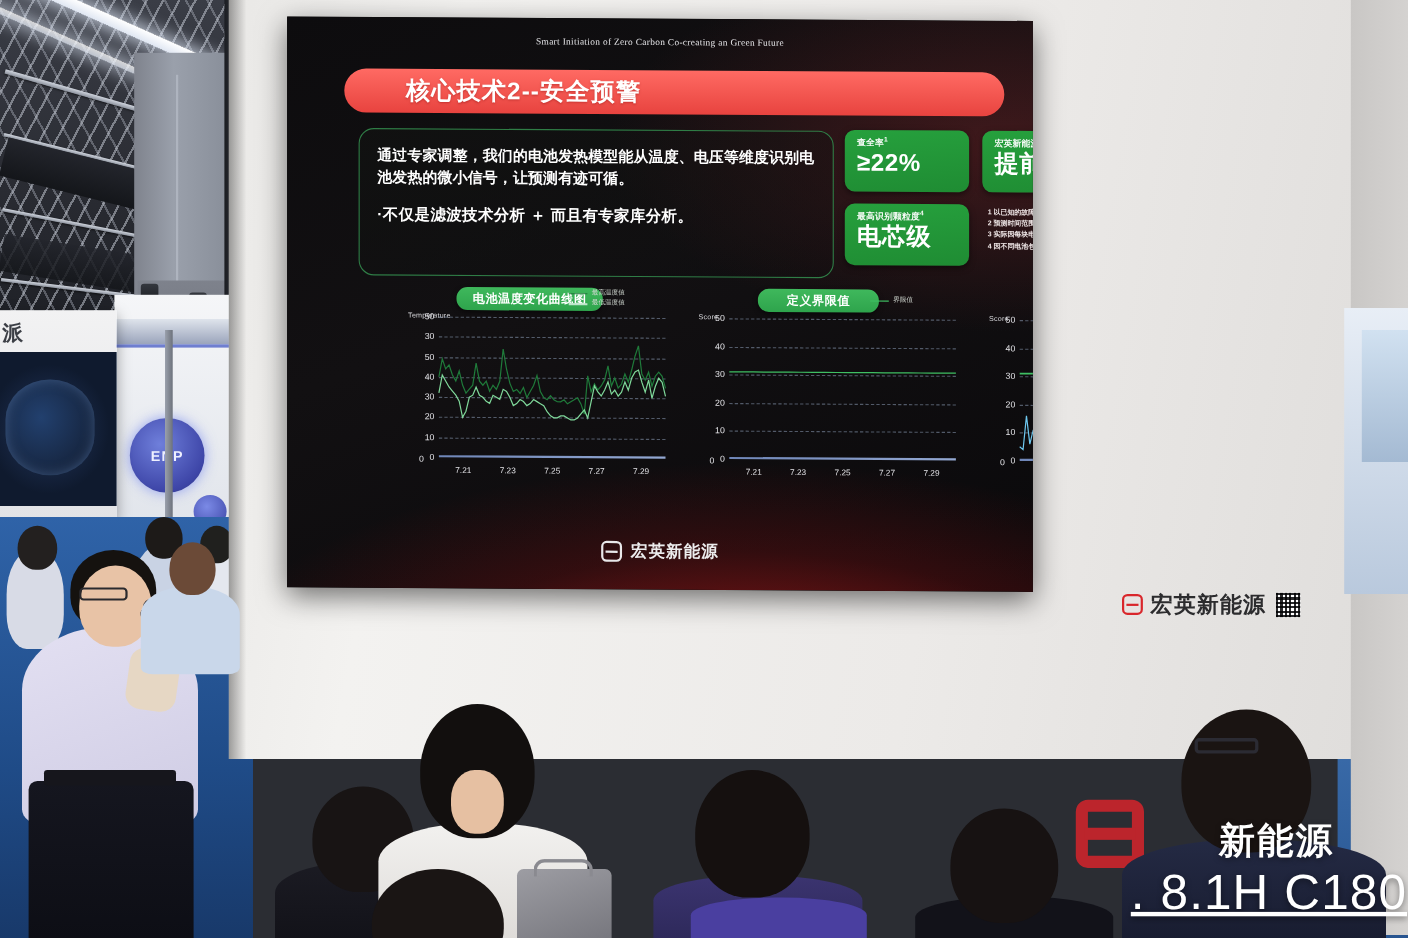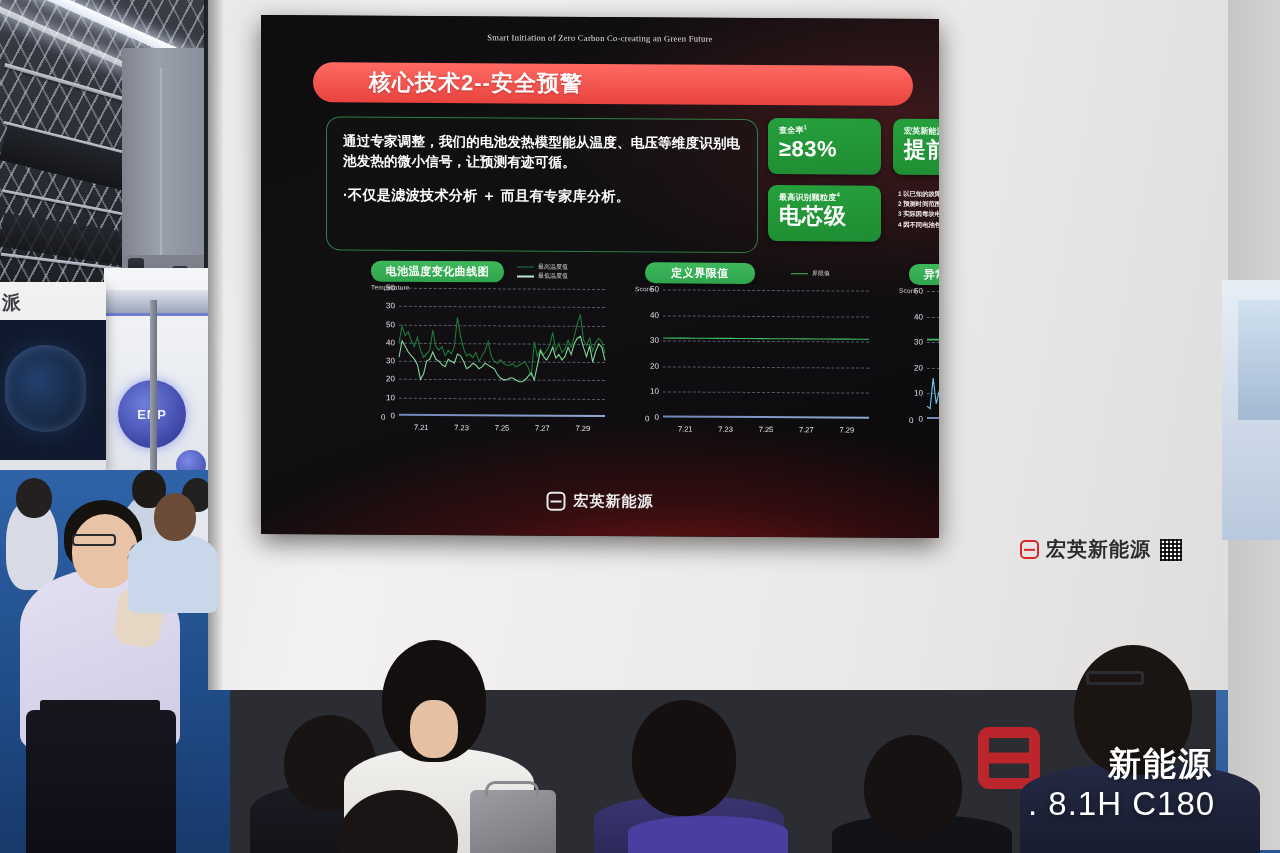--- a/index.html
+++ b/index.html
@@ -196,20 +196,21 @@
   }
   .footnotes div{ white-space:nowrap; }
 
   
   .chart-head{
     position:absolute; height:21px; border-radius:10px;
     background:linear-gradient(180deg,#3fb85c,#2ea44c);
     display:flex; align-items:center; justify-content:center;
     color:#fff; font-size:11px; font-weight:700; letter-spacing:.5px;
     box-shadow:0 2px 5px rgba(0,0,0,.5);
+    margin-left:44px;
   }
   #ch1-head{ left:110px; top:245px; width:133px; }
   #ch2-head{ left:384px; top:245px; width:110px; }
   #ch3-head{ left:648px; top:245px; width:110px; }
 
   .legend{
     position:absolute; font-size:6px; color:#cfd6cf; line-height:1.55;
   }
   .legend .row{ display:flex; align-items:center; gap:4px; white-space:nowrap;}
   .legend .swatch{ display:inline-block; width:17px; height:1.6px; }
@@ -290,22 +291,23 @@
   }
 
   
   .overlay-cn{
     position:absolute; left:1108px; top:742px;
     font-size:33px; font-weight:700; color:#ffffff; letter-spacing:2px;
     text-shadow:0 2px 6px rgba(0,0,0,.45);
   }
   .overlay-code{
     position:absolute; left:1028px; top:785px;
-    font-size:33px; color:#ffffff; letter-spacing:1px;
+    font-size:45px; color:#ffffff; letter-spacing:1px;
     text-shadow:0 2px 6px rgba(0,0,0,.45);
+    text-decoration:underline;
   }
 
   
   .person{ position:absolute; }
   .head{ position:absolute; border-radius:50% 50% 46% 46%; }
   .body{ position:absolute; border-radius:48% 48% 12% 12%/ 32% 32% 8% 8%; }
   .hair{ position:absolute; border-radius:50% 50% 40% 40%; }
 </style>
 </head>
 <body>
@@ -364,21 +366,21 @@
       <span>核心技术2--安全预警</span>
     </div>
 
     <div class="desc-box">
       <div class="desc-p1">通过专家调整，我们的电池发热模型能从温度、电压等维度识别电池发热的微小信号，让预测有迹可循。</div>
       <div class="desc-p2">·不仅是滤波技术分析 ＋ 而且有专家库分析。</div>
     </div>
 
     <div class="kpi" id="kpi1">
       <div class="kpi-label"><span>查全率</span><sup>1</sup></div>
-      <div class="kpi-value">≥83%</div>
+      <div class="kpi-value">≥22%</div>
     </div>
     <div class="kpi" id="kpi2">
       <div class="kpi-label"><span>宏英新能源</span><sup>2</sup></div>
       <div class="kpi-value">提前7天</div>
     </div>
 
     <div class="kpi" id="kpi4">
       <div class="kpi-label"><span>最高识别颗粒度</span><sup>4</sup></div>
       <div class="kpi-value">电芯级</div>
     </div>

